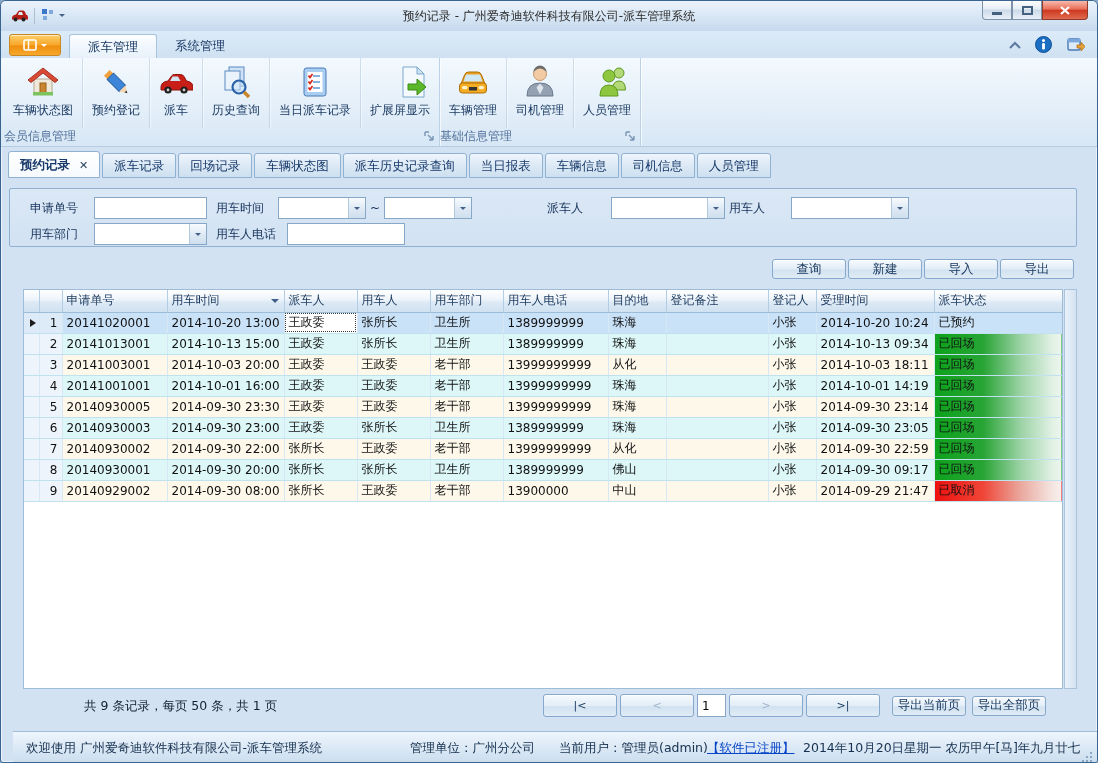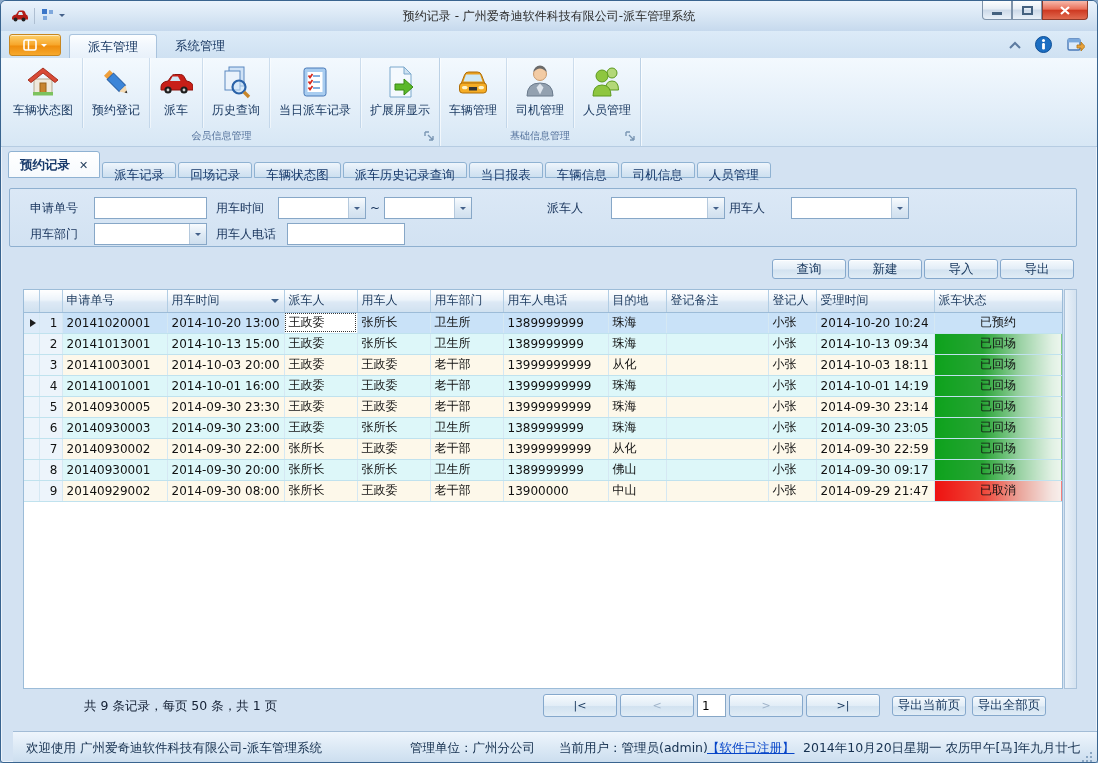--- a/index.html
+++ b/index.html
@@ -26,29 +26,29 @@
 .rtabs{position:absolute;left:68px;top:0;height:27px;display:flex;align-items:flex-end;}
 .rtab{height:24px;line-height:24px;padding:0 18px;color:#1b3a64;font-size:12.5px;white-space:nowrap;}
 .rtab.active{background:linear-gradient(#fdfeff,#f1f7fd 45%,#e8f1fa);border:1px solid #a9c3dd;border-bottom:none;border-radius:3px 3px 0 0;}
 .tr-icons{position:absolute;right:12px;top:5px;display:flex;align-items:center;gap:14px;}
 
 
 .ribbon{position:absolute;top:57px;left:0;right:0;height:89px;background:linear-gradient(#f3f9fe,#e4eff9 55%,#d7e7f5);border-bottom:1px solid #b6cce2;display:flex;align-items:stretch;padding-left:3px;}
 .rgroup{display:flex;flex-direction:column;border-right:1px solid #bcd1e5;box-shadow:1px 0 0 rgba(255,255,255,.65);}
 .rbtns{flex:1;display:flex;align-items:stretch;}
 .rbtn{display:flex;flex-direction:column;align-items:center;padding:7px 9px 2px;border-right:1px solid rgba(168,193,219,.5);box-shadow:1px 0 0 rgba(255,255,255,.5);cursor:default;}
-.rbtn:last-child{border-right:none;box-shadow:none;}
+.rbtn:last-child{border-right:none;box-shadow:none;align-items:flex-end;}
 .ricon,.ricon svg{width:34px;height:34px;display:block;}
 .rlabel{margin-top:3px;font-size:12px;color:#17365e;white-space:nowrap;}
-.rfoot{height:18px;position:relative;text-align:center;font-size:10px;color:#53719b;line-height:16px;}
+.rfoot{height:18px;position:relative;text-align:left;font-size:12px;color:#53719b;line-height:16px;}
 .launcher{position:absolute;right:4px;top:2px;width:12px;height:12px;}
 
 
 .doctabs{position:absolute;top:150px;left:0;right:0;height:27px;padding-left:7px;display:flex;align-items:flex-end;}
-.dtab{height:16px;line-height:23px;padding:0 11px;margin-right:2px;border:1px solid #8fb2d2;border-radius:3px 3px 0 0;background:linear-gradient(#eef5fc,#d9e7f4 60%,#cde0f0);color:#17396a;font-size:12.5px;white-space:nowrap;cursor:default;}
+.dtab{height:25px;line-height:23px;padding:0 11px;margin-right:2px;border:1px solid #8fb2d2;border-radius:3px 3px 0 0;background:linear-gradient(#eef5fc,#d9e7f4 60%,#cde0f0);color:#17396a;font-size:12.5px;white-space:nowrap;cursor:default;}
 .dtab.active{background:linear-gradient(#ffffff,#f6fafd);font-weight:bold;height:27px;line-height:25px;}
 .dtab .x{margin-left:9px;font-weight:bold;color:#28425f;font-size:11px;}
 
 
 .sform{position:absolute;left:8px;top:187px;width:1068px;height:59px;border:1px solid #8fb0d0;border-radius:2px;background:linear-gradient(#dbe8f6,#d2e2f2);}
 .flabel{position:absolute;height:22px;line-height:22px;color:#16325a;white-space:nowrap;}
 .tinput{position:absolute;height:22px;border:1px solid #87a7c7;background:#fff;font:inherit;padding:0 3px;color:#222;}
 .combo{position:absolute;height:22px;border:1px solid #87a7c7;background:#fff;}
 .combo .dd{position:absolute;right:0;top:0;bottom:0;width:17px;background:linear-gradient(#f8fbfe,#dde9f4 55%,#cfdfee);border-left:1px solid #b5c9dd;display:flex;align-items:center;justify-content:center;}
 
@@ -61,21 +61,21 @@
 table.grid{border-collapse:collapse;table-layout:fixed;width:1038px;}
 table.grid th{height:22px;padding:0 4px;font-weight:normal;text-align:left;color:#1c3a5e;background:linear-gradient(#ffffff,#ecf3fa 45%,#dde9f5 55%,#d0e1f0);border-right:1px solid #b2cde4;border-bottom:1px solid #9cbcd8;white-space:nowrap;overflow:hidden;position:relative;}
 table.grid td{height:21px;padding:0 4px;white-space:nowrap;overflow:hidden;color:#111;border-right:1px solid #d5e8f3;border-bottom:1px solid #c0e2ee;}
 td.ind{background:#edf4fb;border-right:1px solid #b5cfe4;border-bottom:1px solid #c6daec;}
 td.num{text-align:right;padding-right:5px;color:#14263c;}
 tr.cyan td.dcell{background:#ddf7f9;}
 tr.cream td.dcell{background:#fdf8ea;}
 tr.sel td.dcell{background:#c9e2f8;}
 tr.sel td.ind{background:#ddebf9;}
 td.focuscell{background:#fff !important;outline:1px dotted #3a3a3a;outline-offset:-2px;}
-td.status{text-align:center;padding-right:6px;color:#1c1c1c;}
+td.status{text-align:left;padding-right:6px;color:#1c1c1c;}
 td.st-returned{background:linear-gradient(90deg,#0da21c 0%,#27a434 38%,#9cd2a6 68%,#dff0e2 92%,#edf6ee 100%) !important;margin-left:20px;}
 td.st-cancelled{background:linear-gradient(90deg,#ee1110 0%,#ef4537 38%,#eaa89e 68%,#f4e3df 92%,#f8efec 100%) !important;}
 .rowptr{display:inline-block;width:0;height:0;border-left:6px solid #1d1d1d;border-top:4px solid transparent;border-bottom:4px solid transparent;margin-left:2px;}
 .sortarrow{position:absolute;right:5px;top:9px;width:0;height:0;border:4px solid transparent;border-top-color:#41618a;}
 .vscroll{position:absolute;left:1063px;top:288px;width:13px;height:400px;border:1px solid #aac2da;background:linear-gradient(90deg,#e9f1f9,#d4e2f0);}
 
 
 .pager{position:absolute;left:0;right:0;top:692px;height:26px;margin-left:39px;}
 .pg-summary{position:absolute;left:44px;line-height:26px;color:#131f33;font-size:12.5px;white-space:nowrap;}
 .pg-right{position:absolute;right:51px;top:1px;display:flex;align-items:center;}

